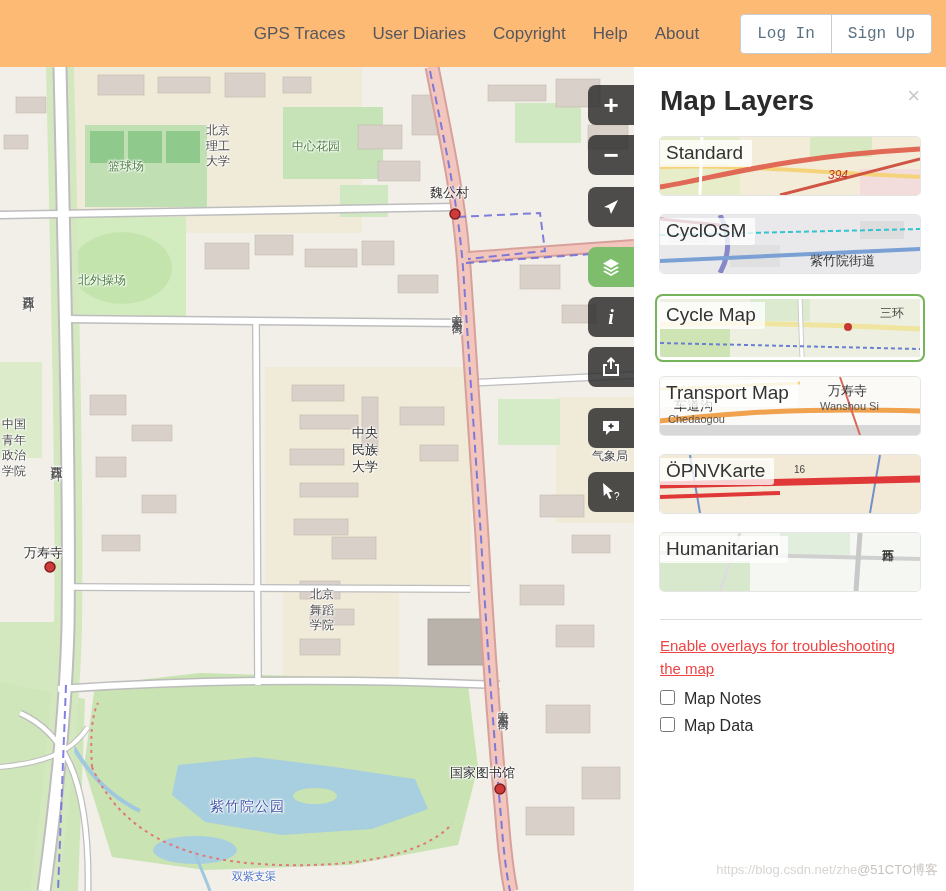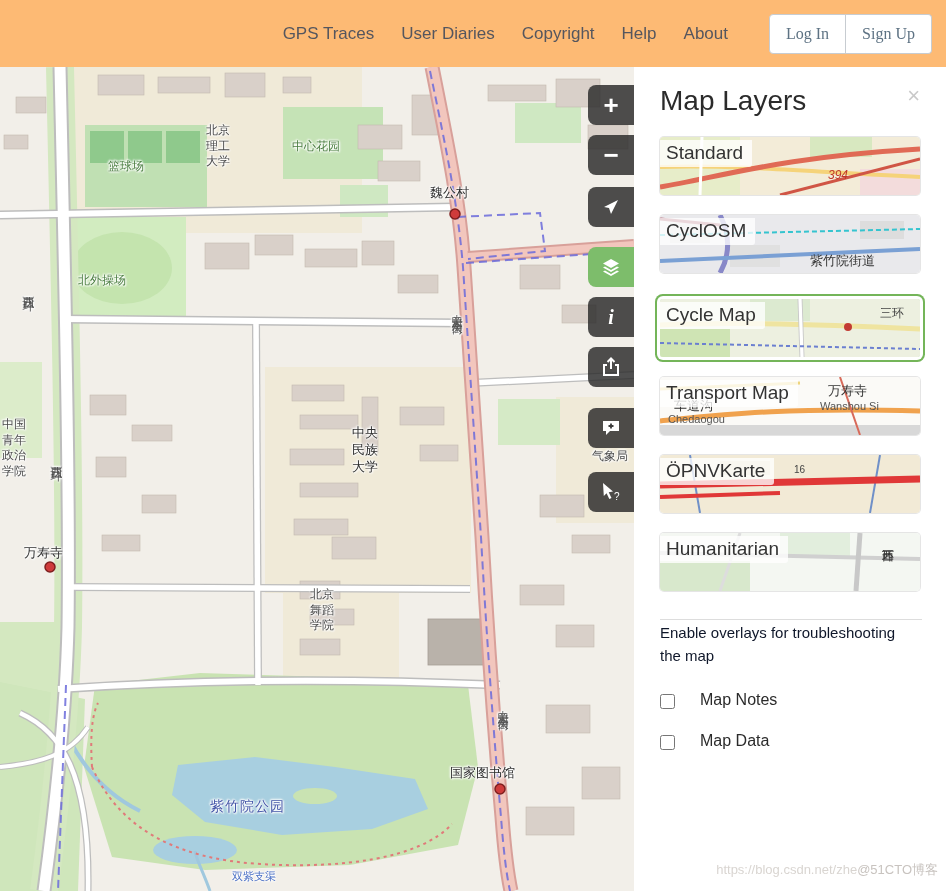--- a/index.html
+++ b/index.html
@@ -2,21 +2,21 @@
 <html><head>
 <meta charset="utf-8">
 <style>
   html,body{margin:0;padding:0;overflow:hidden;}
   body{width:946px;height:891px;background:#fff;font-family:"Liberation Sans",sans-serif;position:relative;}
 
   
   .header{height:67px;display:flex;align-items:center;justify-content:flex-end;gap:27px;padding-right:14px;background:#fdba74;}
   .nav-link{color:#55565e;font-size:17px;cursor:pointer;white-space:nowrap;}
   .auth-group{display:flex;margin-left:14px;}
-  .btn-auth{font-size:16px;color:#5d7283;background:#fff;border:1px solid #c7ccd1;padding:10px 16px;cursor:pointer;font-family:Liberation Serif, serif;}
+  .btn-auth{font-size:16px;color:#5d7283;background:#fff;border:1px solid #c7ccd1;padding:10px 16px;cursor:pointer;font-family:Liberation Mono, monospace;}
   .btn-login{border-radius:4px 0 0 4px;}
   .btn-signup{border-radius:0 4px 4px 0;border-left:none;}
 
   
   .main{display:flex;height:824px;}
 
   
   .map{position:relative;width:634px;height:824px;overflow:hidden;background:#f2efe9;flex:none;}
   .map svg.base{position:absolute;left:0;top:0;display:block;}
   .map-label{position:absolute;z-index:2;font-size:12px;color:#4a4a4a;line-height:1.3;white-space:pre-line;
@@ -30,31 +30,31 @@
   .map-label.park-name{color:#4456a8;font-size:14px;letter-spacing:1px;}
 
   .ctl{position:absolute;right:0;width:46px;height:40px;z-index:3;background:rgba(40,40,40,0.82);
        color:#fff;border-radius:8px 0 0 8px;display:flex;align-items:center;justify-content:center;cursor:pointer;}
   .ctl.glyph{font-size:26px;font-weight:bold;line-height:1;}
   .ctl.active{background:#7dbd6b;}
   .info-i{font-family:"Liberation Serif",serif;font-style:italic;font-weight:bold;font-size:20px;}
 
   
   .panel{width:312px;height:824px;position:relative;box-sizing:border-box;padding:18px 24px 0 26px;background:#fff;flex:none;}
-  .panel-title{font-size:28px;color:#2b2b2b;font-weight:400;}
+  .panel-title{font-size:28px;color:#2b2b2b;font-weight:700;}
   .close-x{position:absolute;top:18px;right:26px;color:#c9c9c9;font-size:22px;line-height:1;cursor:pointer;}
   .layer-card{position:relative;width:260px;height:58px;margin-top:20px;border-radius:4px;overflow:hidden;cursor:pointer;
               box-shadow:0 0 0 1px rgba(0,0,0,0.10);}
   .layer-card svg{position:absolute;left:0;top:0;width:100%;height:100%;display:block;}
   .layer-card.selected{box-shadow:0 0 0 3px #fff,0 0 0 5px #74b559;margin-top:26px;margin-bottom:6px;border-radius:3px;}
   .layer-label{position:absolute;top:3px;left:0;background:rgba(255,255,255,0.78);color:#333;font-size:19px;
                padding:2px 9px 3px 6px;border-radius:0 0 3px 0;white-space:nowrap;}
   .divider{width:262px;border-top:1px solid #ddd;margin-top:28px;}
-  .hint{margin-top:1px;width:252px;font-size:15px;line-height:1.55;color:#0f172a;}
-  .chk-row{display:flex;align-items:flex-end;gap:25px;margin-top:23px;font-size:16px;color:#2b2b2b;cursor:pointer;}
+  .hint{margin-top:14px;width:252px;font-size:15px;line-height:1.55;color:#ef4444;text-decoration:underline;}
+  .chk-row{display:flex;align-items:flex-start;gap:9px;margin-top:9px;font-size:16px;color:#2b2b2b;cursor:pointer;}
   .chk-row input{width:15px;height:15px;margin:0;cursor:pointer;}
   .watermark{position:absolute;bottom:12px;right:8px;font-size:13px;color:#d9d5d1;white-space:nowrap;}
   .watermark .site{color:#c8c3bf;}
 </style>
 </head>
 <body>
 
 <div class="header">
   <span class="nav-link">GPS Traces</span>
   <span class="nav-link">User Diaries</span>

